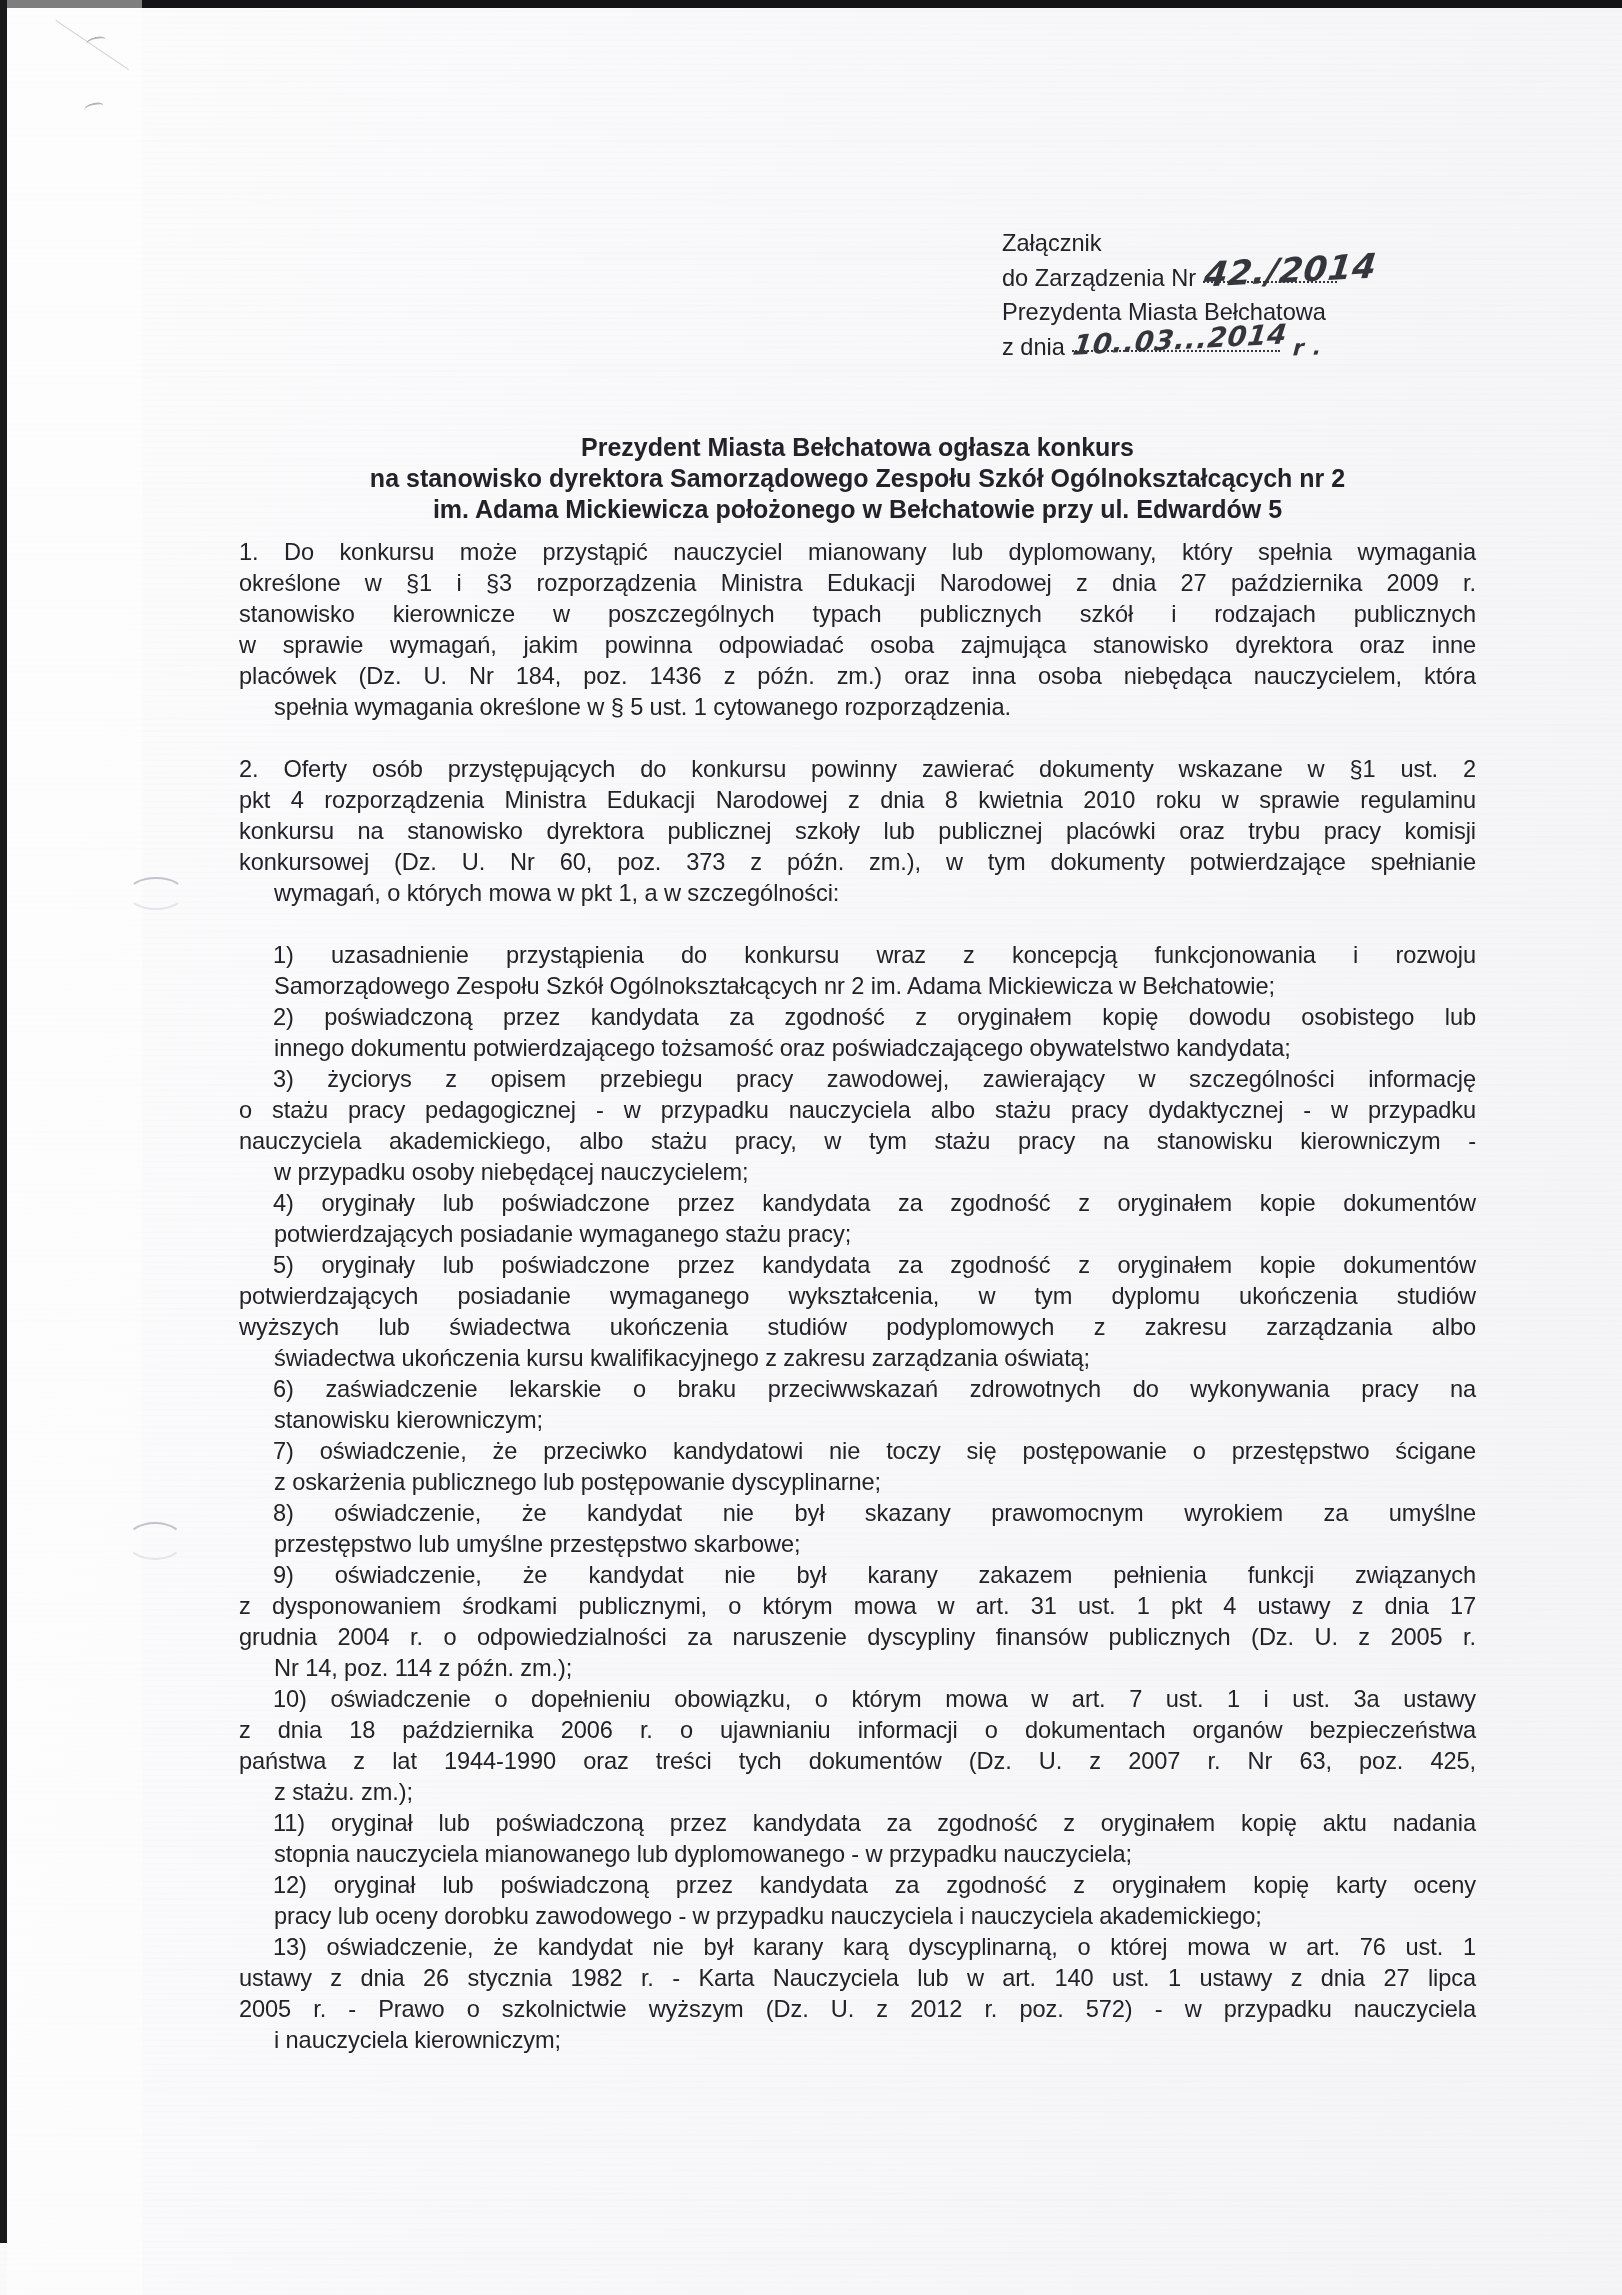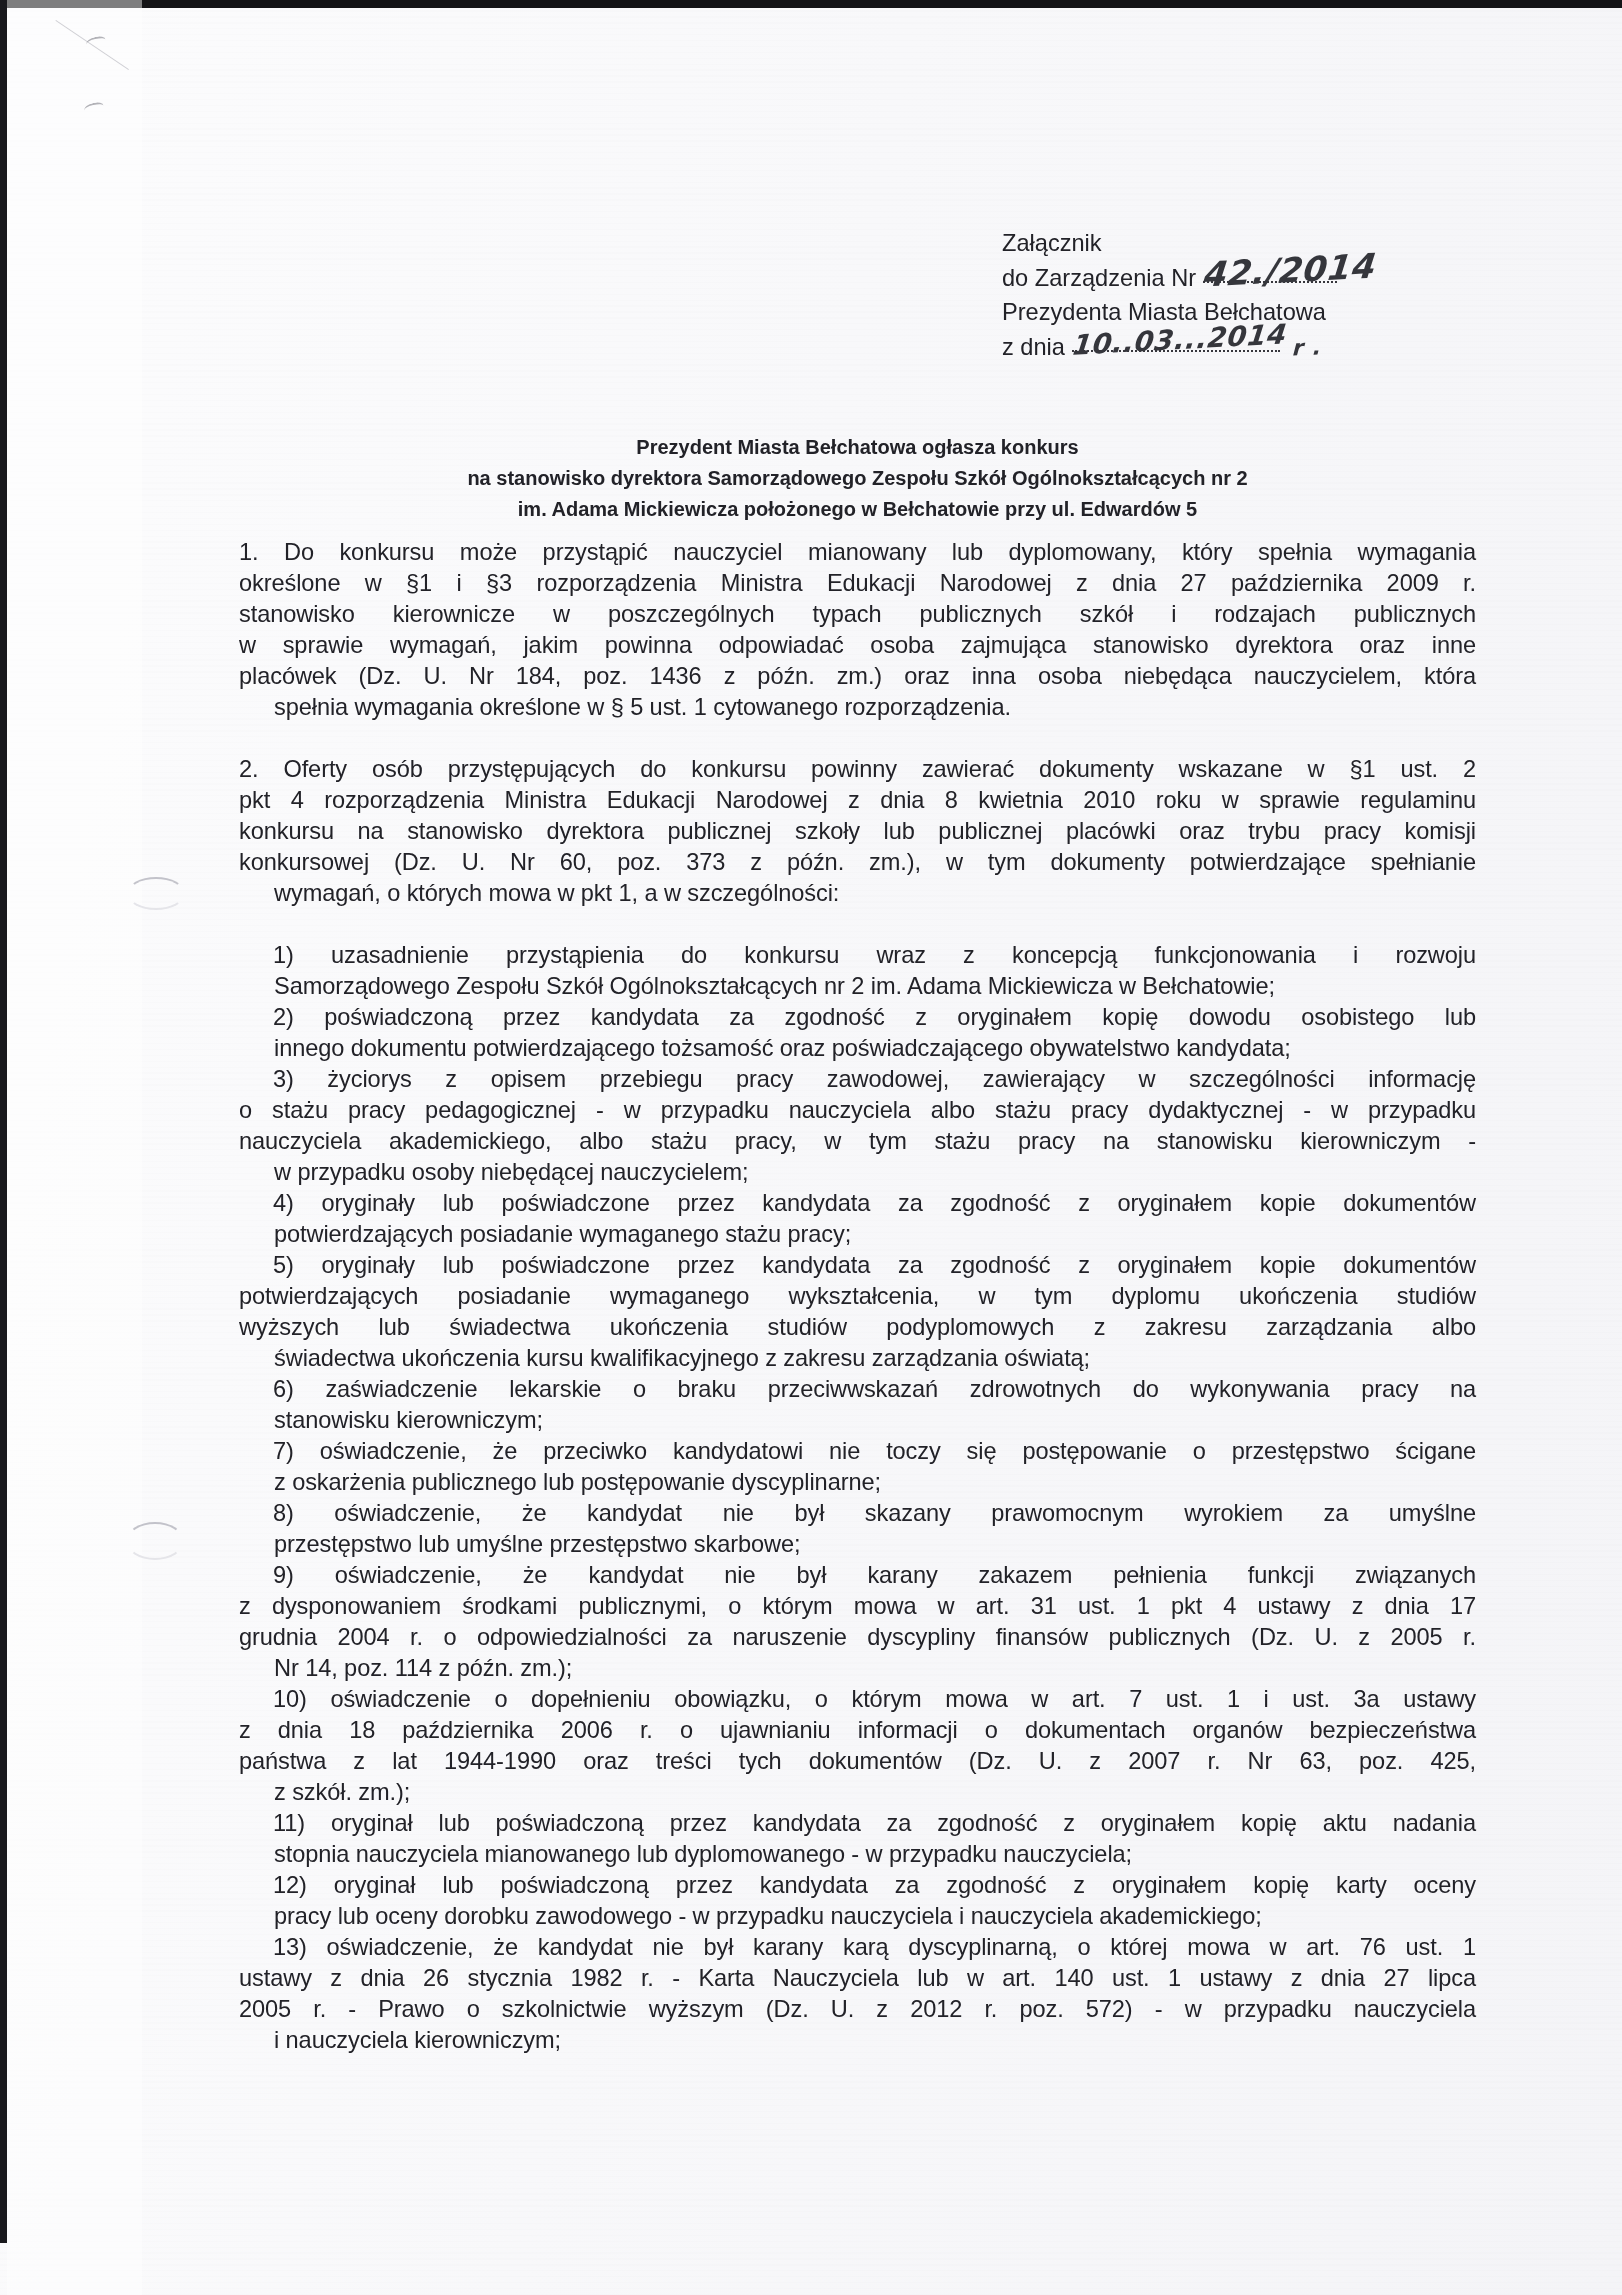--- a/index.html
+++ b/index.html
@@ -49,21 +49,21 @@
     display:inline-block;
   }
   .hand.order-no { font-size:34px; }
   .hand.date-no  { font-size:27.5px; }
   .hand.date-suffix { font-size:22px; margin-left:6.5px; transform:rotate(-2deg) skewX(-6deg); }
 
   
   .doc-title {
     position:absolute; left:239px; top:432px; width:1237px;
     text-align:center; font-weight:bold;
-    font-size:20px; line-height:31px;
+    font-size:25px; line-height:31px;
   }
 
   
   .doc-body {
     position:absolute; left:239px; top:537px; width:1237px;
     font-size:23.6px; line-height:31px; letter-spacing:-0.1px;
   }
   .block.p { margin:0 0 31px 0; }
   .block.item { margin:0; }
   .jline { text-align:justify; text-align-last:justify; }
@@ -163,21 +163,21 @@
     <div class="block item">
       <div class="jline first">9)   oświadczenie, że kandydat nie był karany zakazem pełnienia funkcji związanych</div>
       <div class="jline">z dysponowaniem środkami publicznymi, o którym mowa w art. 31 ust. 1 pkt 4 ustawy z dnia 17</div>
       <div class="jline">grudnia 2004 r. o odpowiedzialności za naruszenie dyscypliny finansów publicznych (Dz. U. z 2005 r.</div>
       <div class="jline last">Nr 14, poz. 114 z późn. zm.);</div>
     </div>
     <div class="block item">
       <div class="jline first">10)  oświadczenie o dopełnieniu obowiązku, o którym mowa w art. 7 ust. 1 i ust. 3a ustawy</div>
       <div class="jline">z dnia 18 października 2006 r. o ujawnianiu informacji o dokumentach organów bezpieczeństwa</div>
       <div class="jline">państwa z lat 1944-1990 oraz treści tych dokumentów (Dz. U. z 2007 r. Nr 63, poz. 425,</div>
-      <div class="jline last">z szkół. zm.);</div>
+      <div class="jline last">z stażu. zm.);</div>
     </div>
     <div class="block item">
       <div class="jline first">11)  oryginał lub poświadczoną przez kandydata za zgodność z oryginałem kopię aktu nadania</div>
       <div class="jline last">stopnia nauczyciela mianowanego lub dyplomowanego - w przypadku nauczyciela;</div>
     </div>
     <div class="block item">
       <div class="jline first">12)  oryginał lub poświadczoną przez kandydata za zgodność z oryginałem kopię karty oceny</div>
       <div class="jline last">pracy lub oceny dorobku zawodowego - w przypadku nauczyciela i nauczyciela akademickiego;</div>
     </div>
     <div class="block item">

